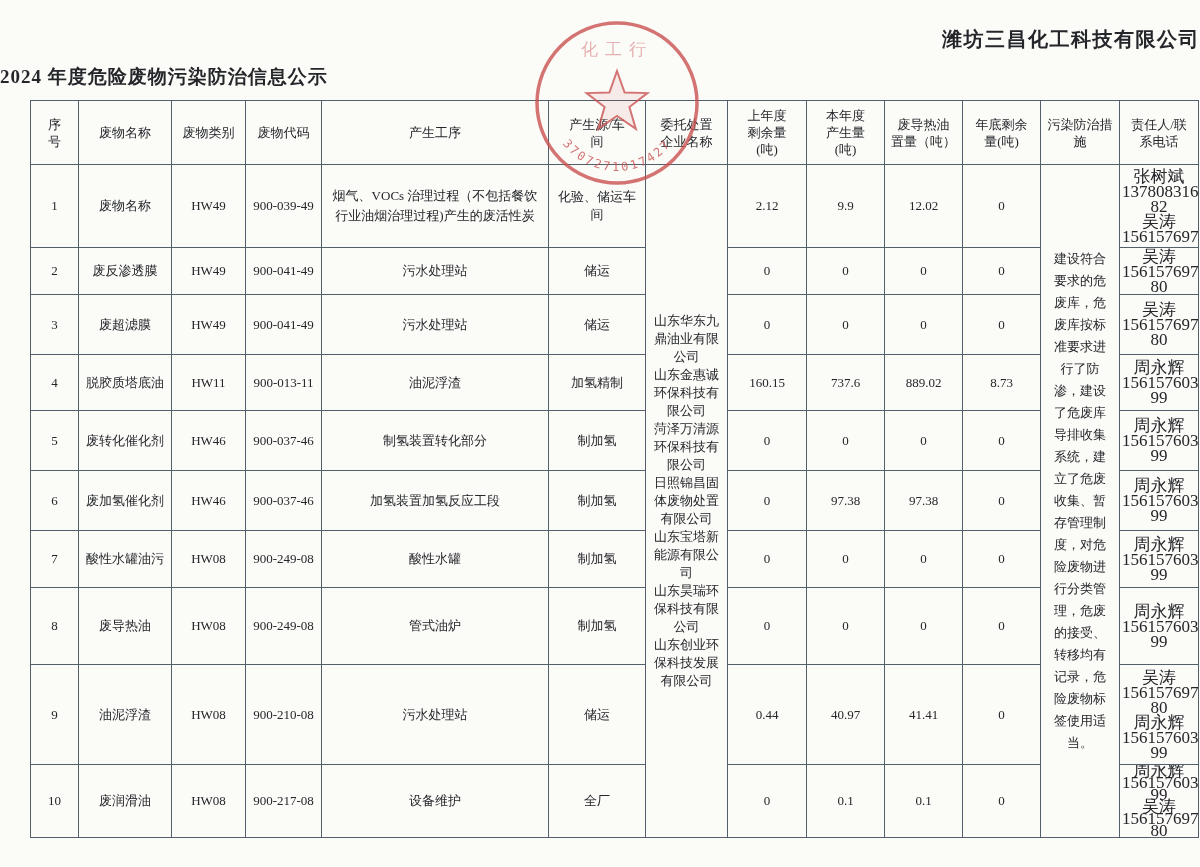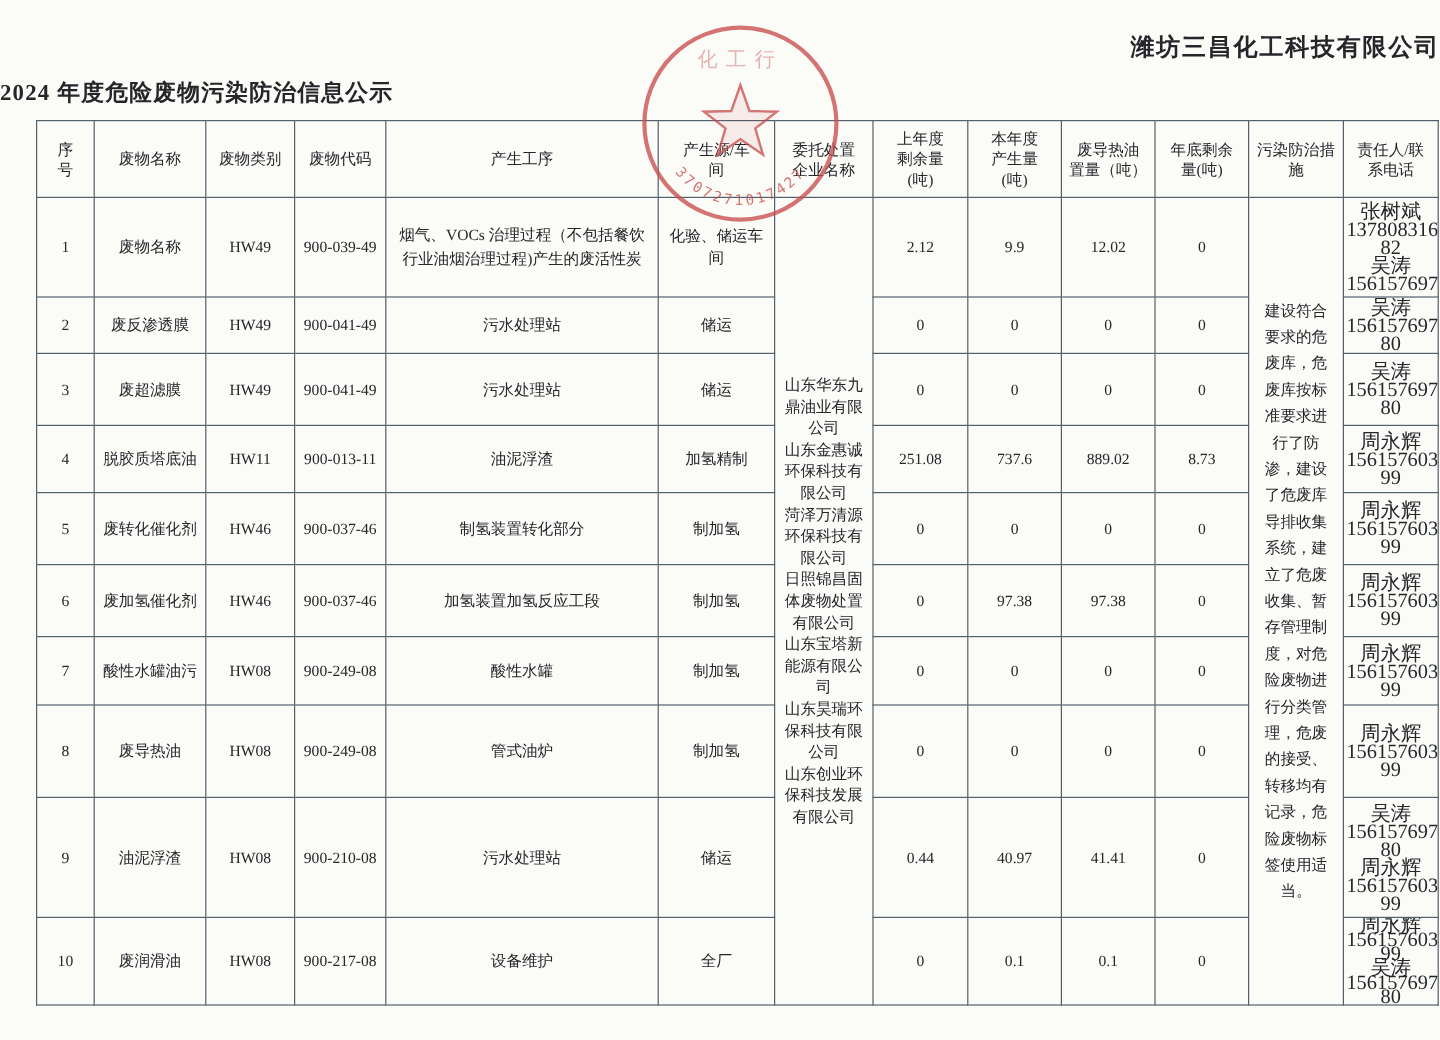--- a/index.html
+++ b/index.html
@@ -148,21 +148,21 @@
 80</td>
   </tr>
 
   <tr class="r4">
     <td>4</td>
     <td>脱胶质塔底油</td>
     <td>HW11</td>
     <td>900-013-11</td>
     <td class="process">油泥浮渣</td>
     <td>加氢精制</td>
-    <td>251.08</td>
+    <td>160.15</td>
     <td>737.6</td>
     <td>889.02</td>
     <td>8.73</td>
     <td class="contact">周永辉
 156157603
 99</td>
   </tr>
 
   <tr class="r5">
     <td>5</td>

